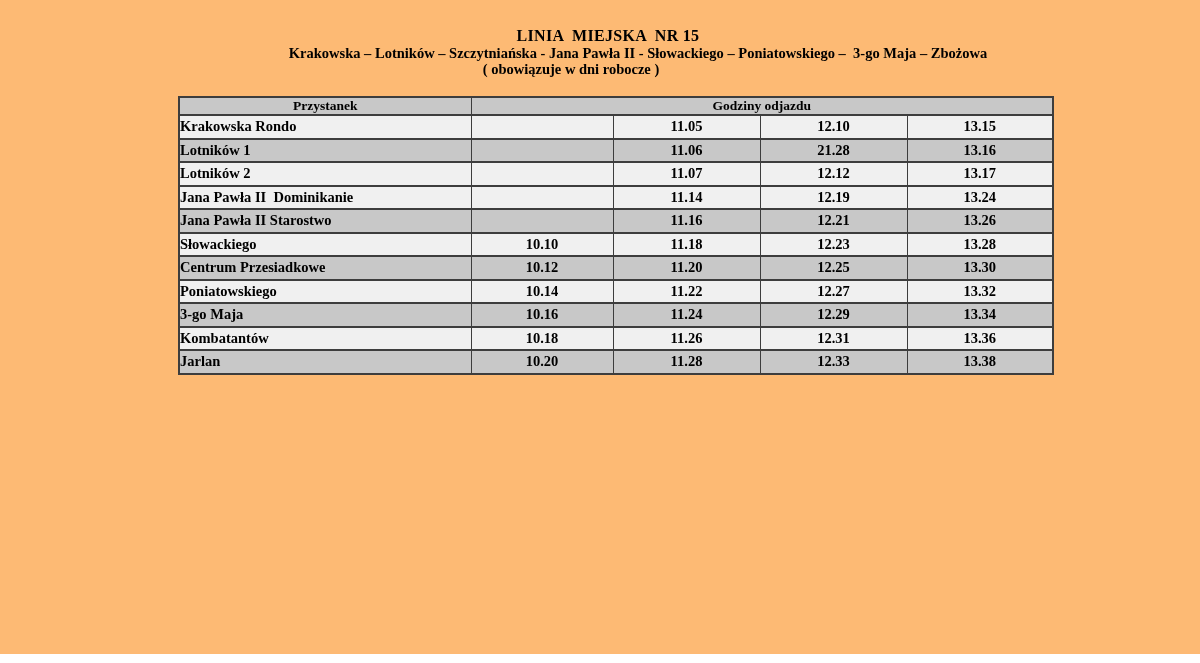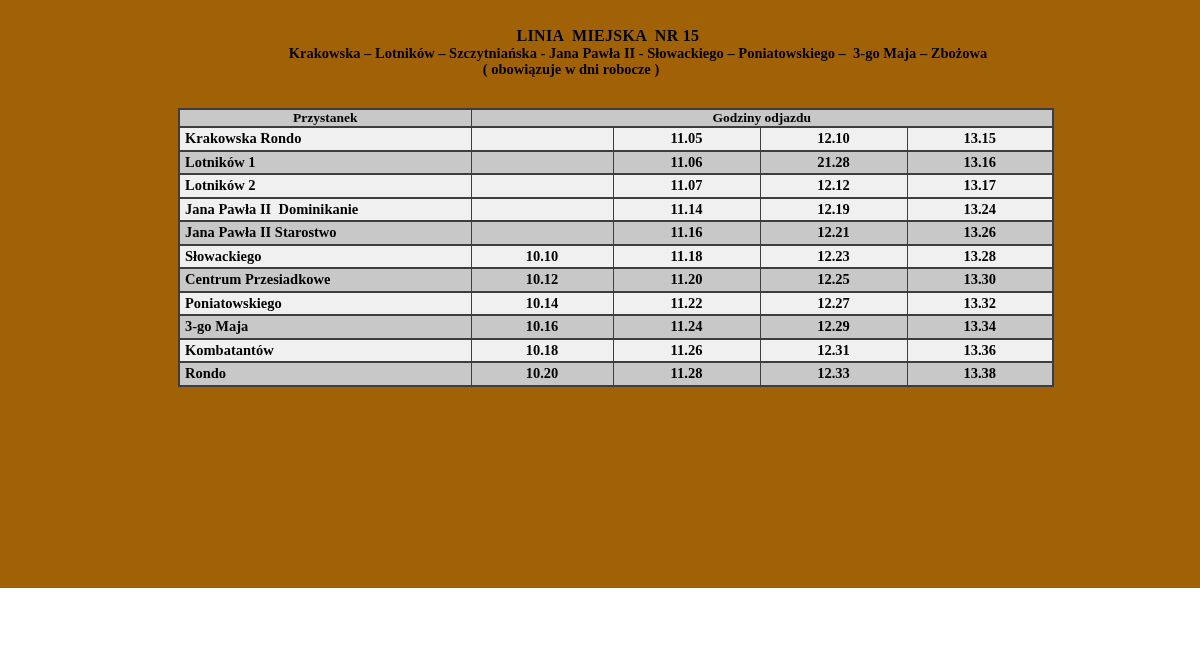--- a/index.html
+++ b/index.html
@@ -4,42 +4,42 @@
 <style>
   * { margin: 0; padding: 0; box-sizing: border-box; }
   html, body { background: #ffffff; }
   body {
     font-family: "Liberation Serif", "DejaVu Serif", serif;
     color: #000000;
   }
   .page {
     position: relative;
     width: 1200px;
-    height: 588px;
-    background: #a16207;
+    height: 654px;
+    background: #fdba74;
     overflow: hidden;
   }
   .doc-header {
     position: absolute;
     top: 25px;
     left: 0;
     width: 1200px;
     text-align: center;
     font-weight: bold;
     color: #000000;
   }
   .doc-line { white-space: pre; position: relative; }
   .line-title    { font-size: 16px;   line-height: 21px; left: 8px;  letter-spacing: 0.3px; }
   .line-route    { font-size: 14.5px; line-height: 15px; left: 38px; }
   .line-validity { font-size: 14.5px; line-height: 16px; left: -29px; }
 
   table.timetable {
     position: absolute;
     left: 178px;
-    top: 108px;
+    top: 96px;
     width: 874px;
     border-collapse: collapse;
     table-layout: fixed;
     font-weight: bold;
     border: 2px solid #3d3d3d;
   }
   table.timetable th,
   table.timetable td {
     border-left: 1px solid #3d3d3d;
     border-right: 1px solid #3d3d3d;
@@ -52,21 +52,20 @@
     height: 18px;
     background: #c8c8c8;
     font-size: 13.5px;
     font-weight: bold;
     text-align: center;
   }
   td.stop {
     height: 23.5px;
     font-size: 14.5px;
     text-align: left;
-    padding-left: 5px;
     white-space: pre;
   }
   td.time {
     height: 23.5px;
     font-size: 14.5px;
     text-align: center;
   }
   tr.light td { background: #f0f0f0; }
   tr.gray  td { background: #c8c8c8; }
 </style>
@@ -160,21 +159,21 @@
           <td class="time">13.34</td>
         </tr>
         <tr class="light">
           <td class="stop">Kombatantów</td>
           <td class="time">10.18</td>
           <td class="time">11.26</td>
           <td class="time">12.31</td>
           <td class="time">13.36</td>
         </tr>
         <tr class="gray">
-          <td class="stop">Rondo</td>
+          <td class="stop">Jarlan</td>
           <td class="time">10.20</td>
           <td class="time">11.28</td>
           <td class="time">12.33</td>
           <td class="time">13.38</td>
         </tr>
       </tbody>
   </table>
 
 </div>
 

